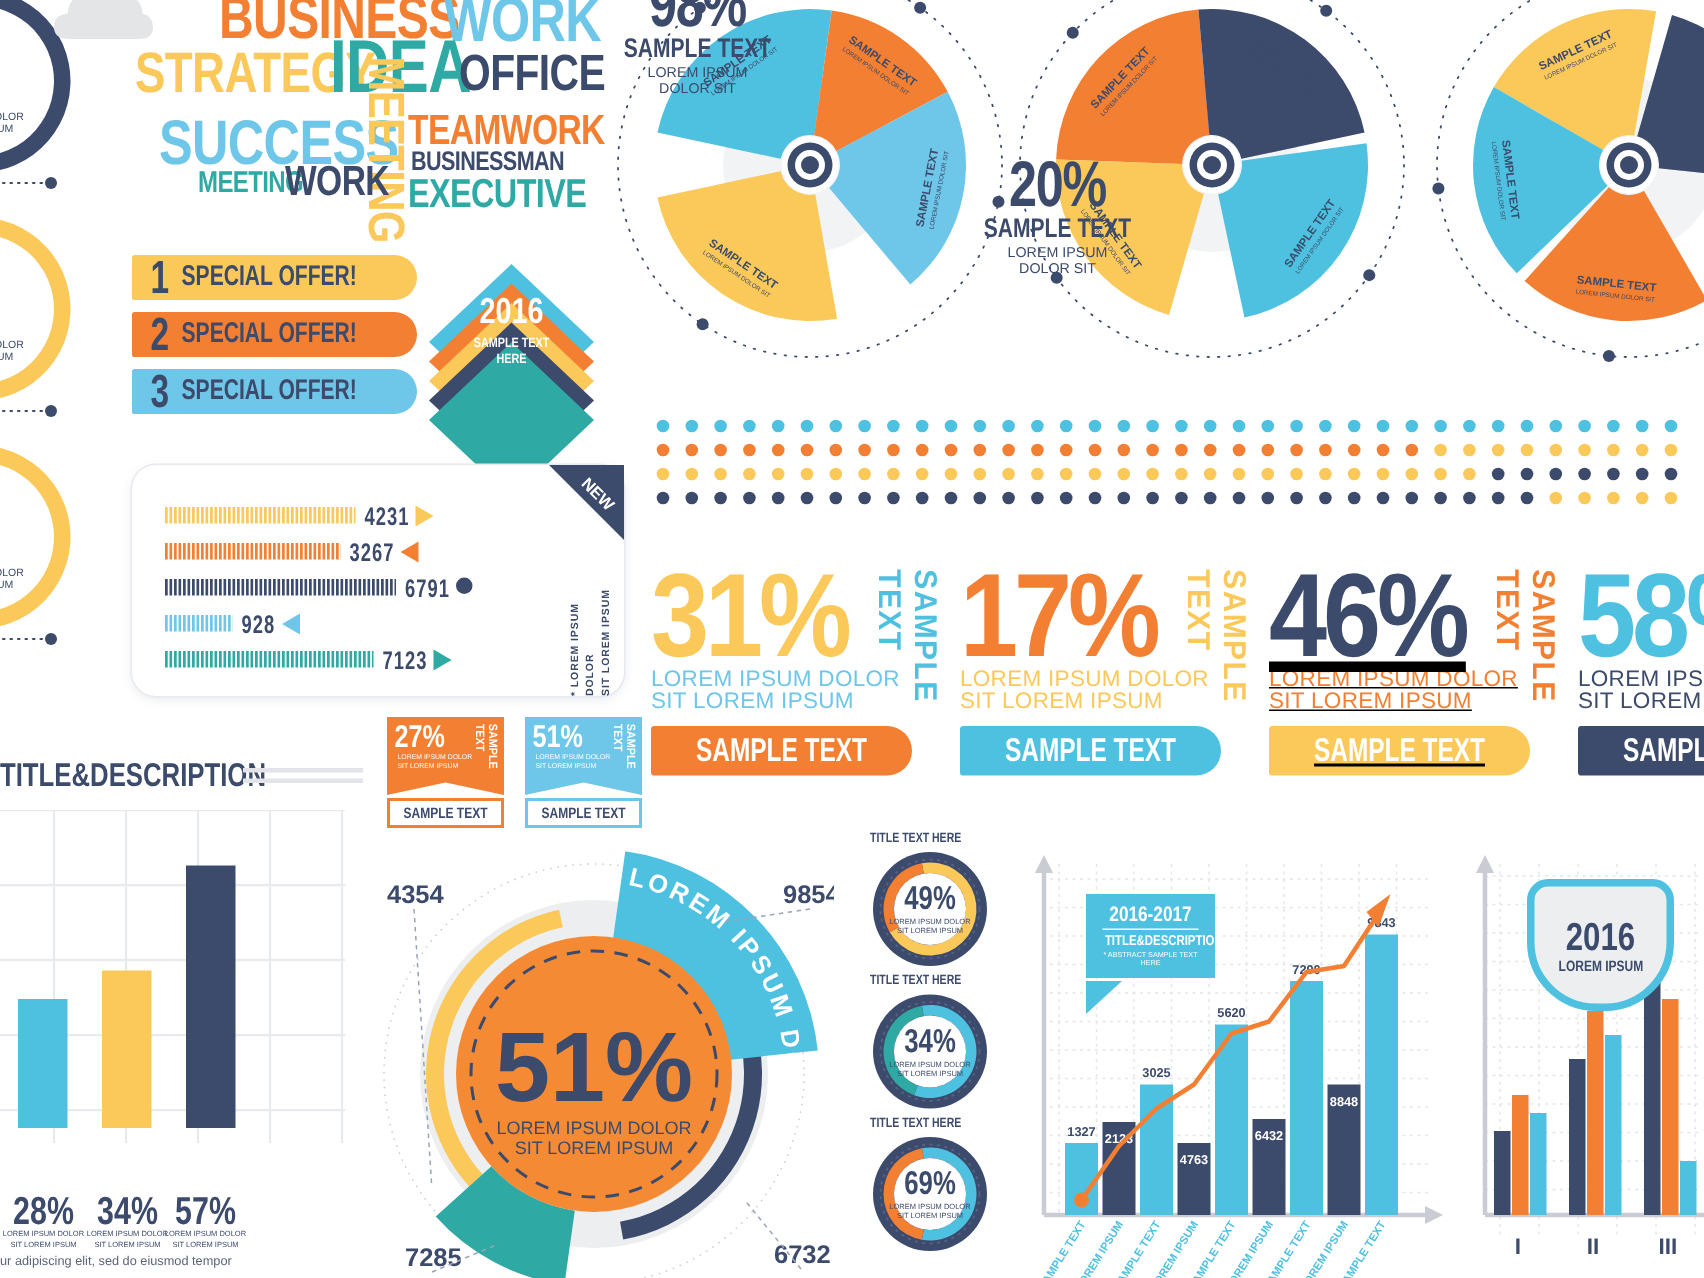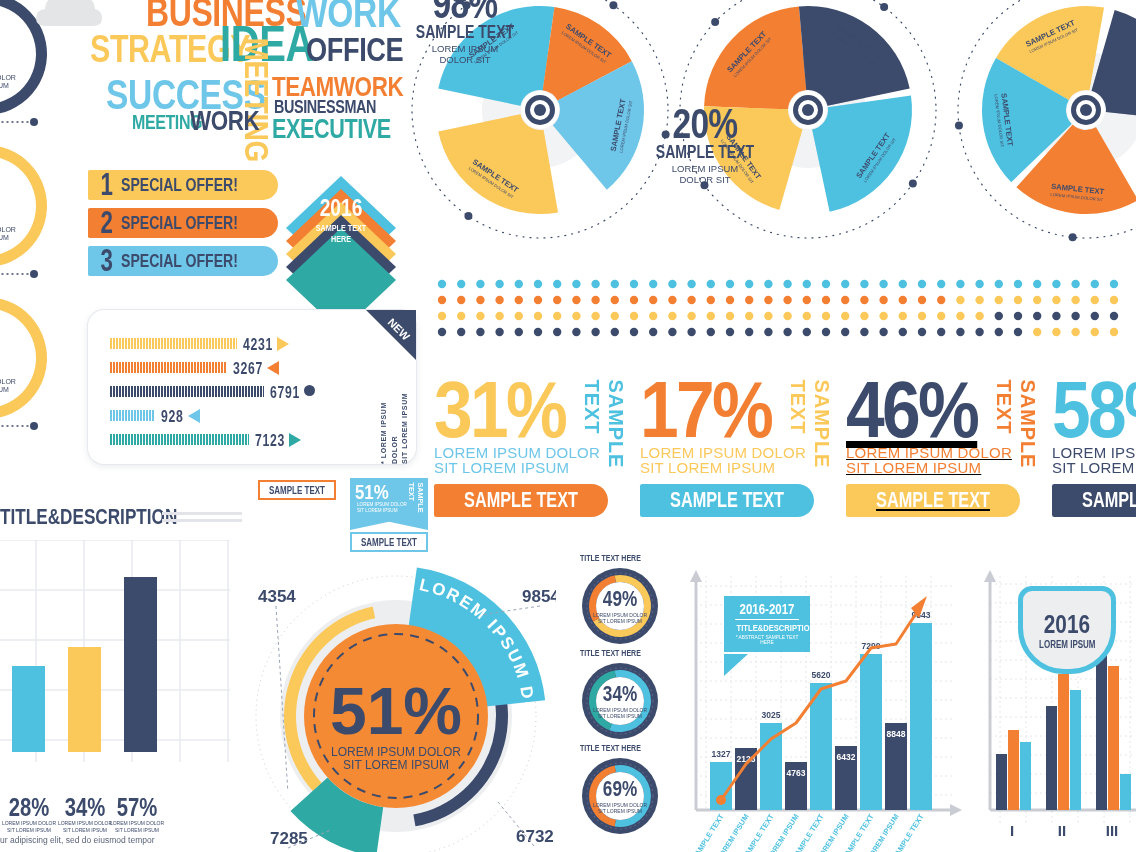--- a/index.html
+++ b/index.html
@@ -168,20 +168,26 @@
         <div class="vnum" style="left: 73px; top: 97px;">928</div>
         <div class="tri" style="left: 99.6px; top: 99px; border-top: 7px solid transparent; border-bottom: 7px solid transparent; border-right: 12px solid rgb(110, 198, 232);"></div>
         <div class="vbar" style="left: 22px; top: 124px; width: 139px; background-image: repeating-linear-gradient(90deg, rgb(47, 169, 163) 0px, rgb(47, 169, 163) 1.6px, rgb(255, 255, 255) 1.6px, rgb(255, 255, 255) 3px);"></div>
         <div class="vnum" style="left: 167px; top: 121px;">7123</div>
         <div class="tri" style="left: 200.8px; top: 123px; border-top: 7px solid transparent; border-bottom: 7px solid transparent; border-left: 12px solid rgb(47, 169, 163);"></div>
       </div>
   </div>
 
   <div class="abs" id="shields" style="left:258px;top:478px;width:170px;height:68px;">
       <div class="shield" style="left: 0px; top: 0px;">
+        <div class="body" style="background:#f37f32;">
+          <div style="position:absolute;left:5px;top:3px;font-size:21px;font-weight:bold;color:#fff;transform:scaleX(.8);transform-origin:left top;line-height:1;">27%</div>
+          <div style="position:absolute;left:7px;top:24px;font-size:4.6px;color:#fff;line-height:1.3;white-space:pre-line;">LOREM IPSUM DOLOR
+SIT LOREM IPSUM</div>
+          <div style="position:absolute;right:3px;top:2px;font-size:8px;font-weight:bold;color:#fff;writing-mode:vertical-rl;transform:scaleY(.9);">SAMPLE TEXT</div>
+        </div>
         <div style="margin-top:2px;height:16px;border:2px solid #f37f32;background:#fff;display:flex;align-items:center;justify-content:center;font-size:10px;font-weight:bold;color:#3c4a6b;">
           <span style="transform:scaleX(.8);">SAMPLE TEXT</span>
         </div>
       </div>
       <div class="shield" style="left: 92px; top: 0px;">
         <div class="body" style="background:#6ec6e8;">
           <div style="position:absolute;left:5px;top:3px;font-size:21px;font-weight:bold;color:#fff;transform:scaleX(.8);transform-origin:left top;line-height:1;">51%</div>
           <div style="position:absolute;left:7px;top:24px;font-size:4.6px;color:#fff;line-height:1.3;white-space:pre-line;">LOREM IPSUM DOLOR
 SIT LOREM IPSUM</div>
           <div style="position:absolute;right:3px;top:2px;font-size:8px;font-weight:bold;color:#fff;writing-mode:vertical-rl;transform:scaleY(.9);">SAMPLE TEXT</div>

